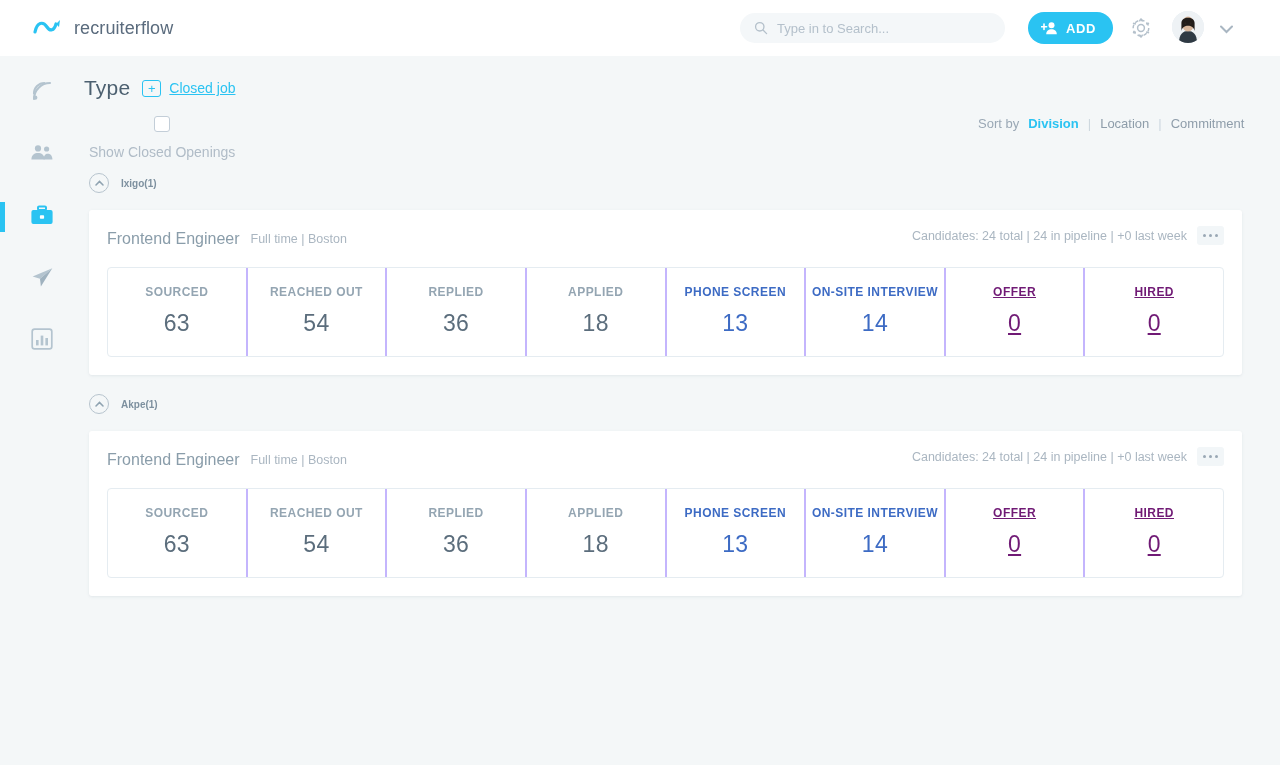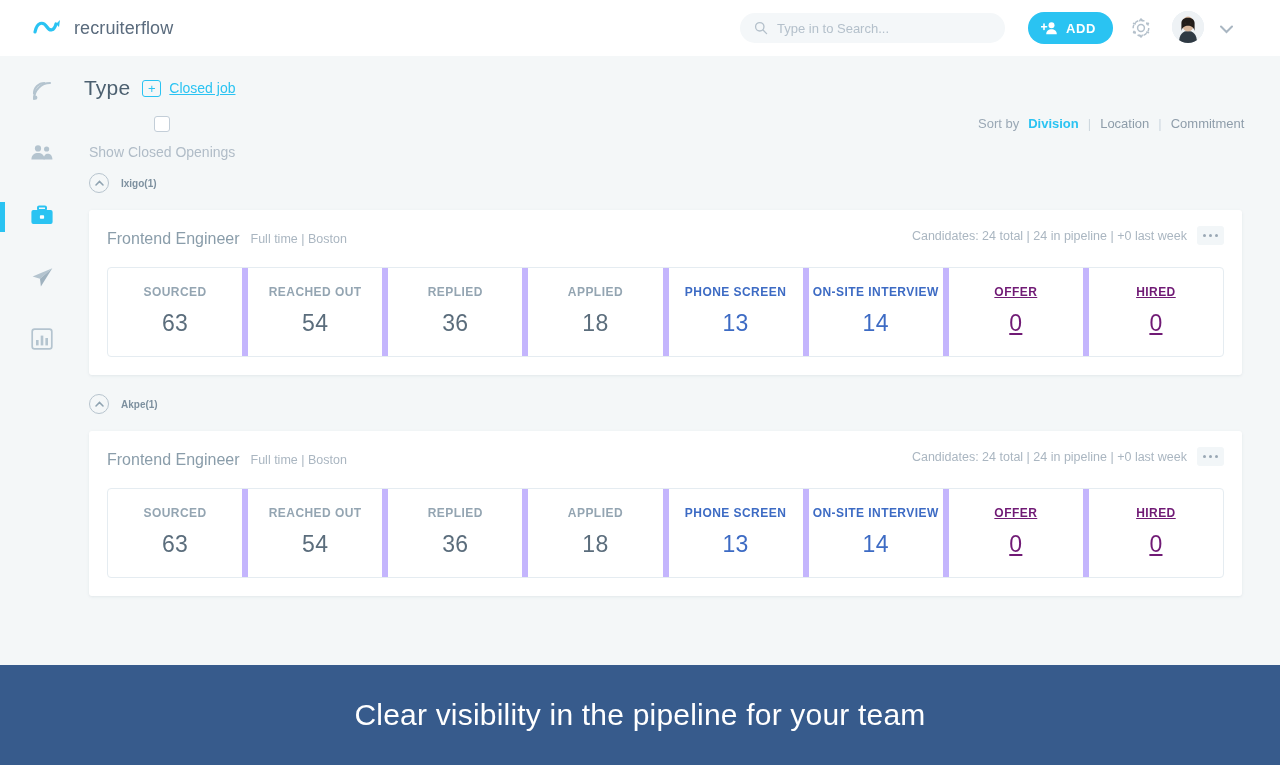--- a/index.html
+++ b/index.html
@@ -154,21 +154,21 @@
     display: flex; align-items: center; justify-content: center; gap: 3px;
     cursor: pointer;
   }
   .dots-btn i { width: 3px; height: 3px; border-radius: 50%; background: #9aa8b5; display: block; }
 
   .stages {
     display: flex; margin-top: 15px;
     border: 1px solid #e5ecf1; border-radius: 4px; background: #fff; overflow: hidden;
   }
   .stage {
-    flex: 1 1 0; border-right: 6px solid #c4b5fd;
+    flex: 1 1 0; border-right: 2px solid #c4b5fd;
     padding: 17px 4px 19px 4px; text-align: center; min-width: 0;
   }
   .stage:last-child { border-right: none; }
   .stage-name {
     font-size: 12px; letter-spacing: .45px; font-weight: bold;
     color: #94a5b2; white-space: nowrap;
   }
   .stage-val {
     font-size: 23px; color: #5b6d7c; margin-top: 11px; letter-spacing: .3px;
   }
@@ -421,16 +421,13 @@
             </div>
             <div class="stage green">
               <div class="stage-name">HIRED</div>
               <div class="stage-val">0</div>
             </div>
           </div>
         </div>
       </div>
   </div>
 
-  <div class="banner">
-    <div class="banner-text">Clear visibility in the pipeline for your team</div>
-  </div>
 </div>
 
 </body></html>

